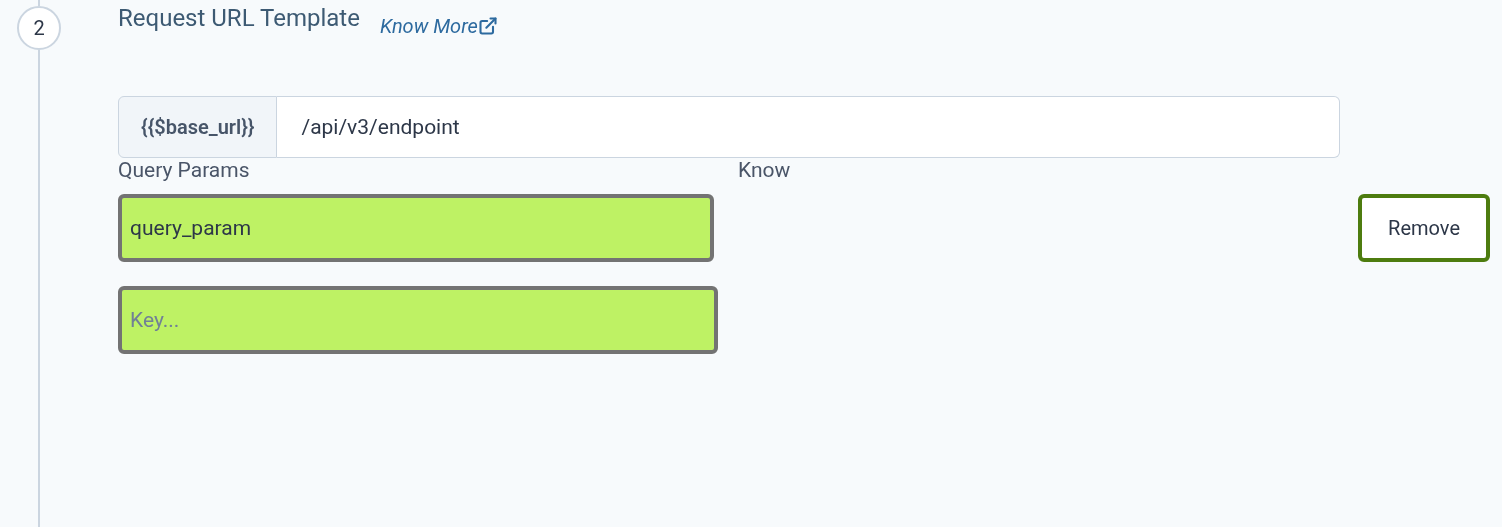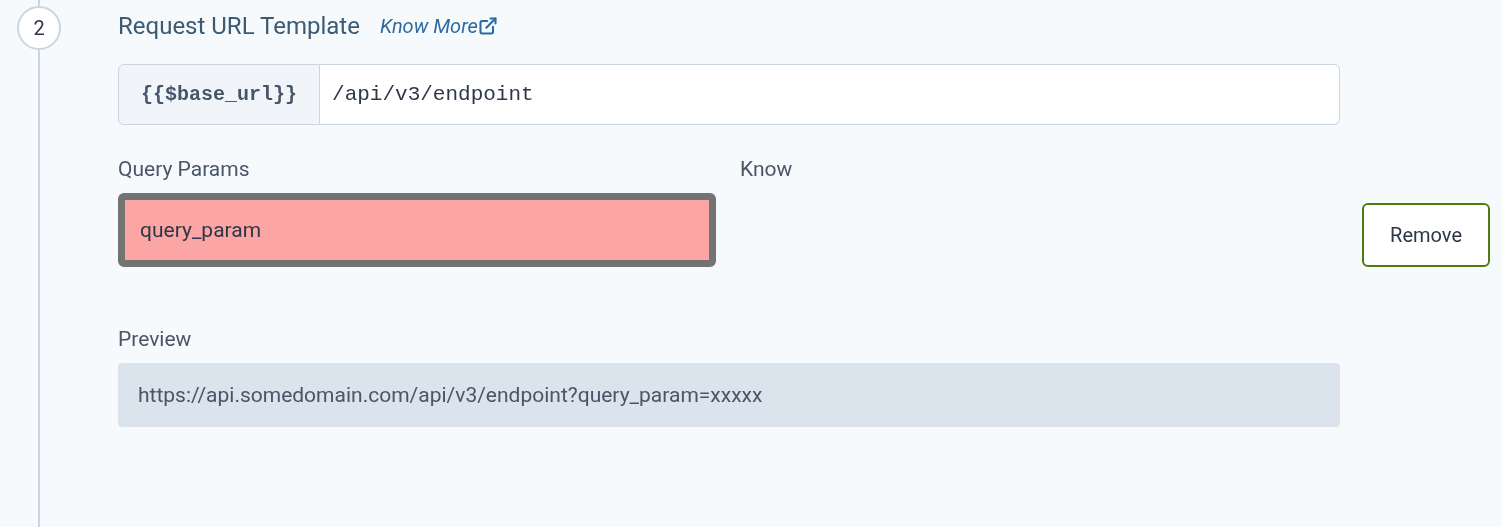--- a/index.html
+++ b/index.html
@@ -50,21 +50,20 @@
       background: #cbd5e0;
       min-height: 480px;
     }
     .content-col {
       flex: 1;
       padding-right: 12px;
       padding-left: 40px;
     }
     .header-row {
       display: flex;
-      align-items: center;
       gap: 20px;
       height: 44px;
       margin-top: 4px;
     }
     .section-title {
       font-size: 24px;
       font-weight: 400;
       color: #3d5a73;
     }
     .know-more {
@@ -76,82 +75,80 @@
       font-style: italic;
       text-decoration: none;
       cursor: pointer;
     }
     .know-more svg {
       width: 20px;
       height: 20px;
     }
     .url-row {
       display: flex;
-      margin-top: 16px;
+      margin-top: 48px;
       max-width: 1222px;
-      font-family: Liberation Mono, monospace;
     }
     .base-url-prefix {
       border: 1px solid #cbd5e0;
       background: #f1f5f9;
       color: #475569;
       font-size: 20px;
       font-weight: 600;
       padding: 18px 22px;
       border-radius: 6px 0 0 6px;
       white-space: nowrap;
     }
     .url-input {
       flex: 1;
       border: 1px solid #cbd5e0;
       border-left: none;
       border-radius: 0 6px 6px 0;
       font-size: 21px;
-      padding: 0 12px;
+      padding: 0 24px;
       color: #2d3748;
       background: #ffffff;
       font-family: inherit;
       outline: none;
     }
     .params-row {
       display: flex;
       gap: 24px;
-      margin-top: 32px;
       max-width: 1372px;
     }
     .param-col {
       flex: 1;
       max-width: 600px;
     }
     .param-label {
       font-size: 21px;
       color: #4a5568;
       margin-bottom: 12px;
       display: block;
     }
     .param-input {
       width: 100%;
-      border: 7px solid #737373;
+      border: 4px solid #737373;
       border-radius: 6px;
       font-size: 21px;
-      padding: 18px 15px;
-      color: #2d3748;
-      background: #fca5a5;
+      padding: 18px 8px;
+      color: #2d3748;
+      background: #bef264;
       font-family: inherit;
       outline: none;
     }
     .param-input::placeholder {
       color: #718096;
     }
     .remove-col {
       display: flex;
       align-items: flex-end;
     }
     .remove-btn {
-      border: 2px solid #4d7c0f;
+      border: 4px solid #4d7c0f;
       background: #ffffff;
       color: #2d3748;
       font-size: 20px;
       padding: 18px 26px;
       border-radius: 6px;
       cursor: pointer;
       font-family: inherit;
     }
     .params-row-2 {
       display: flex;
@@ -214,20 +211,19 @@
       </div>
       <div class="param-col">
         <label class="param-label">Know</label>
       </div>
       <div class="remove-col">
         <button class="remove-btn">Remove</button>
       </div>
     </div>
 
     <div class="params-row-2">
-    </div>
-
-    <div class="preview-section">
-      <label class="preview-label">Preview</label>
-      <div class="preview-box">https://api.somedomain.com/api/v3/endpoint?query_param=xxxxx</div>
-    </div>
+      <div class="param-col">
+        <input type="text" class="param-input" placeholder="Key..." style="">
+      </div>
+    </div>
+
   </div>
 </div>
 
 </body></html>

